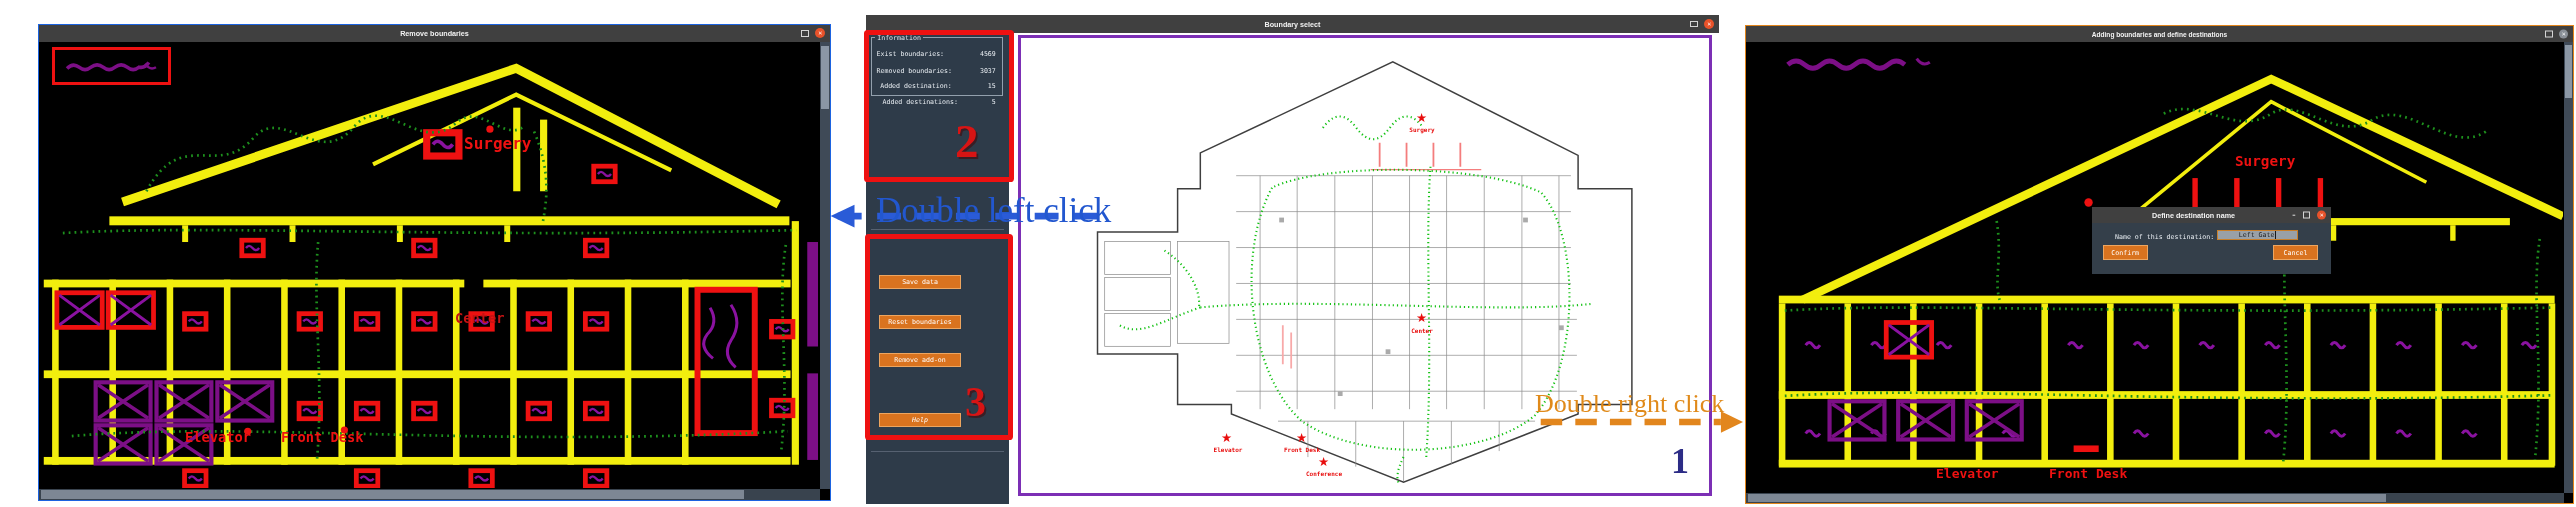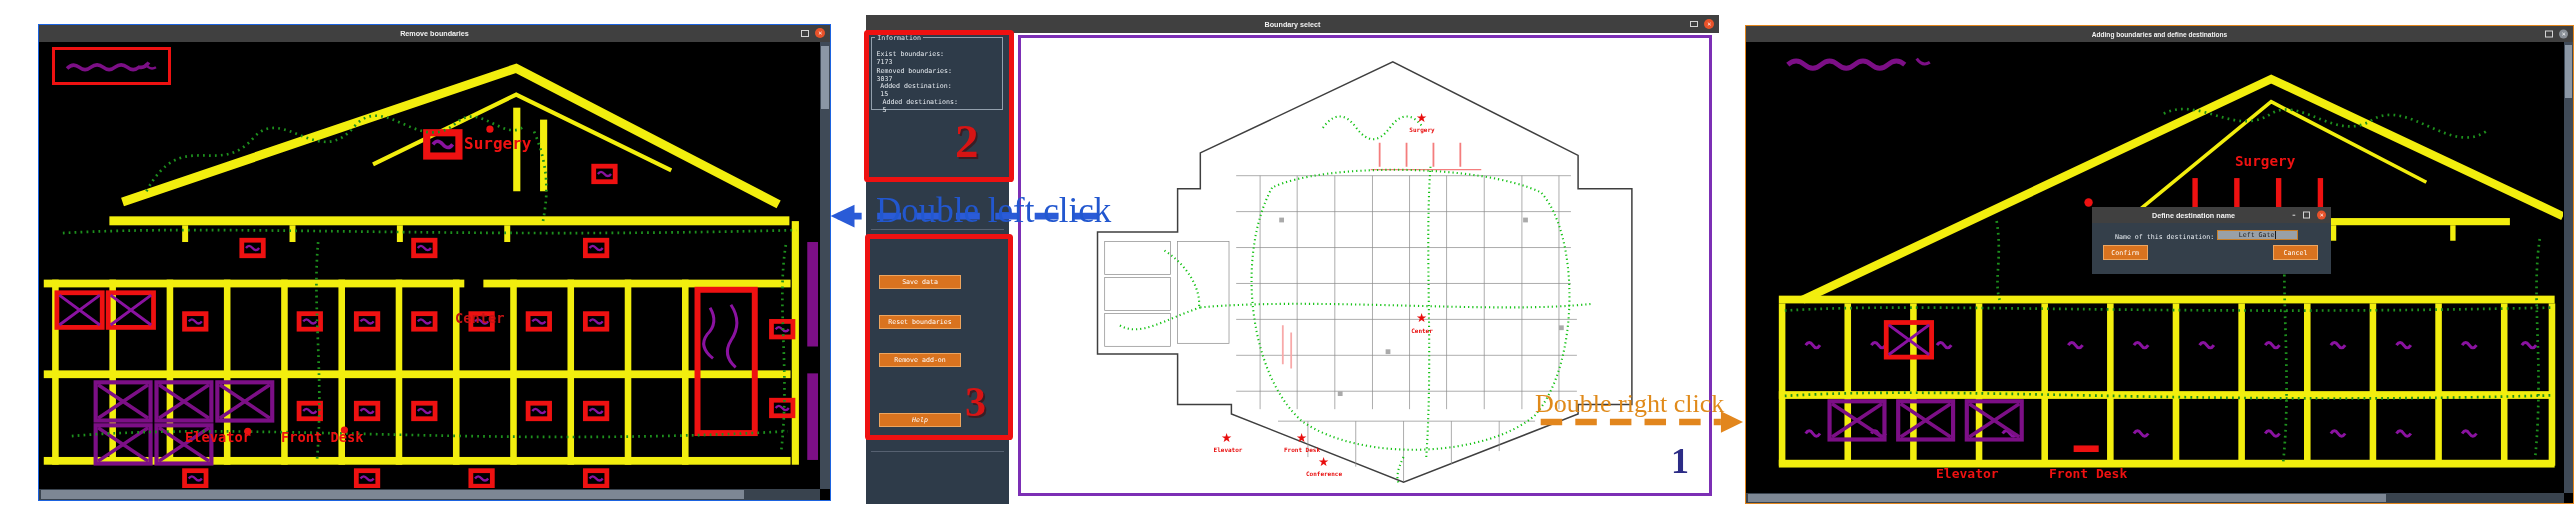--- a/index.html
+++ b/index.html
@@ -19,25 +19,25 @@
   .map{position:absolute;background:#000;overflow:hidden;}
   .map svg{display:block;}
   .maplabel{position:absolute;color:#ee1111;font-family:"DejaVu Sans Mono",monospace;
       font-weight:bold;white-space:nowrap;line-height:1;}
   .vsb{position:absolute;background:#3f4a57;}
   .vsb .thumb{position:absolute;left:1.2px;right:1.2px;background:#8b97a5;}
   .hsb{position:absolute;background:#39434e;}
   .hsb .thumb{position:absolute;top:1.2px;bottom:1.2px;background:#7d8794;}
   
   .sidebar{position:absolute;left:0;top:18px;bottom:0;width:143px;background:#2e3b49;}
-  .grp{position:absolute;left:4.8px;top:4.2px;width:132px;height:73px;border:0.6px solid #93a0ad;box-sizing:border-box;text-decoration:underline;}
+  .grp{position:absolute;left:4.8px;top:4.2px;width:132px;height:59px;border:0.6px solid #93a0ad;box-sizing:border-box;text-decoration:underline;}
   .grp-title{position:absolute;top:-4.2px;left:3.6px;background:#2e3b49;padding:0 1.8px;
       color:#dfe7ee;font:6.6px "DejaVu Sans Mono",monospace;}
   .irow{position:absolute;left:4.8px;right:6px;display:flex;justify-content:space-between;
-      color:#e8edf2;font:6.6px "DejaVu Sans Mono",monospace;white-space:nowrap;flex-direction:column;}
+      color:#e8edf2;font:6.6px "DejaVu Sans Mono",monospace;white-space:nowrap;}
   .sep{position:absolute;left:4.8px;right:4.8px;height:0.6px;background:#566171;}
   .obtn{position:absolute;left:13px;width:82px;height:13.7px;background:#d9731f;border:0.6px solid #eda55f;
       box-sizing:border-box;color:#fff;font:6.6px "DejaVu Sans Mono",monospace;
       display:flex;align-items:center;justify-content:center;white-space:nowrap;}
   .canvas{position:absolute;left:152px;top:19.7px;width:694px;height:461px;border:3.6px solid #7c2fb5;
       background:#fff;box-sizing:border-box;overflow:hidden;}
   .star{position:absolute;color:#e80d0d;font-size:12.5px;line-height:1;}
   .starlbl{position:absolute;width:66px;text-align:center;color:#e80d0d;
       font:bold 6px "DejaVu Sans Mono",monospace;white-space:nowrap;}
   
@@ -202,21 +202,21 @@
       <div class="wctl">
         <span class="restore"></span>
         <span class="closec">✕</span>
       </div>
     </div>
     <div class="sidebar">
       <div class="grp">
         <span class="grp-title">Information</span>
         <div class="irow" style="top:12px;">
           <span>Exist boundaries:</span>
-          <span>7173</span>
+          <span>4569</span>
         </div>
         <div class="irow" style="top:29px;">
           <span>Removed boundaries:</span>
           <span>3037</span>
         </div>
         <div class="irow" style="top:44px;left:8.4px;">
           <span>Added destination:</span>
           <span>15</span>
         </div>
         <div class="irow" style="top:60px;left:10.7px;">

